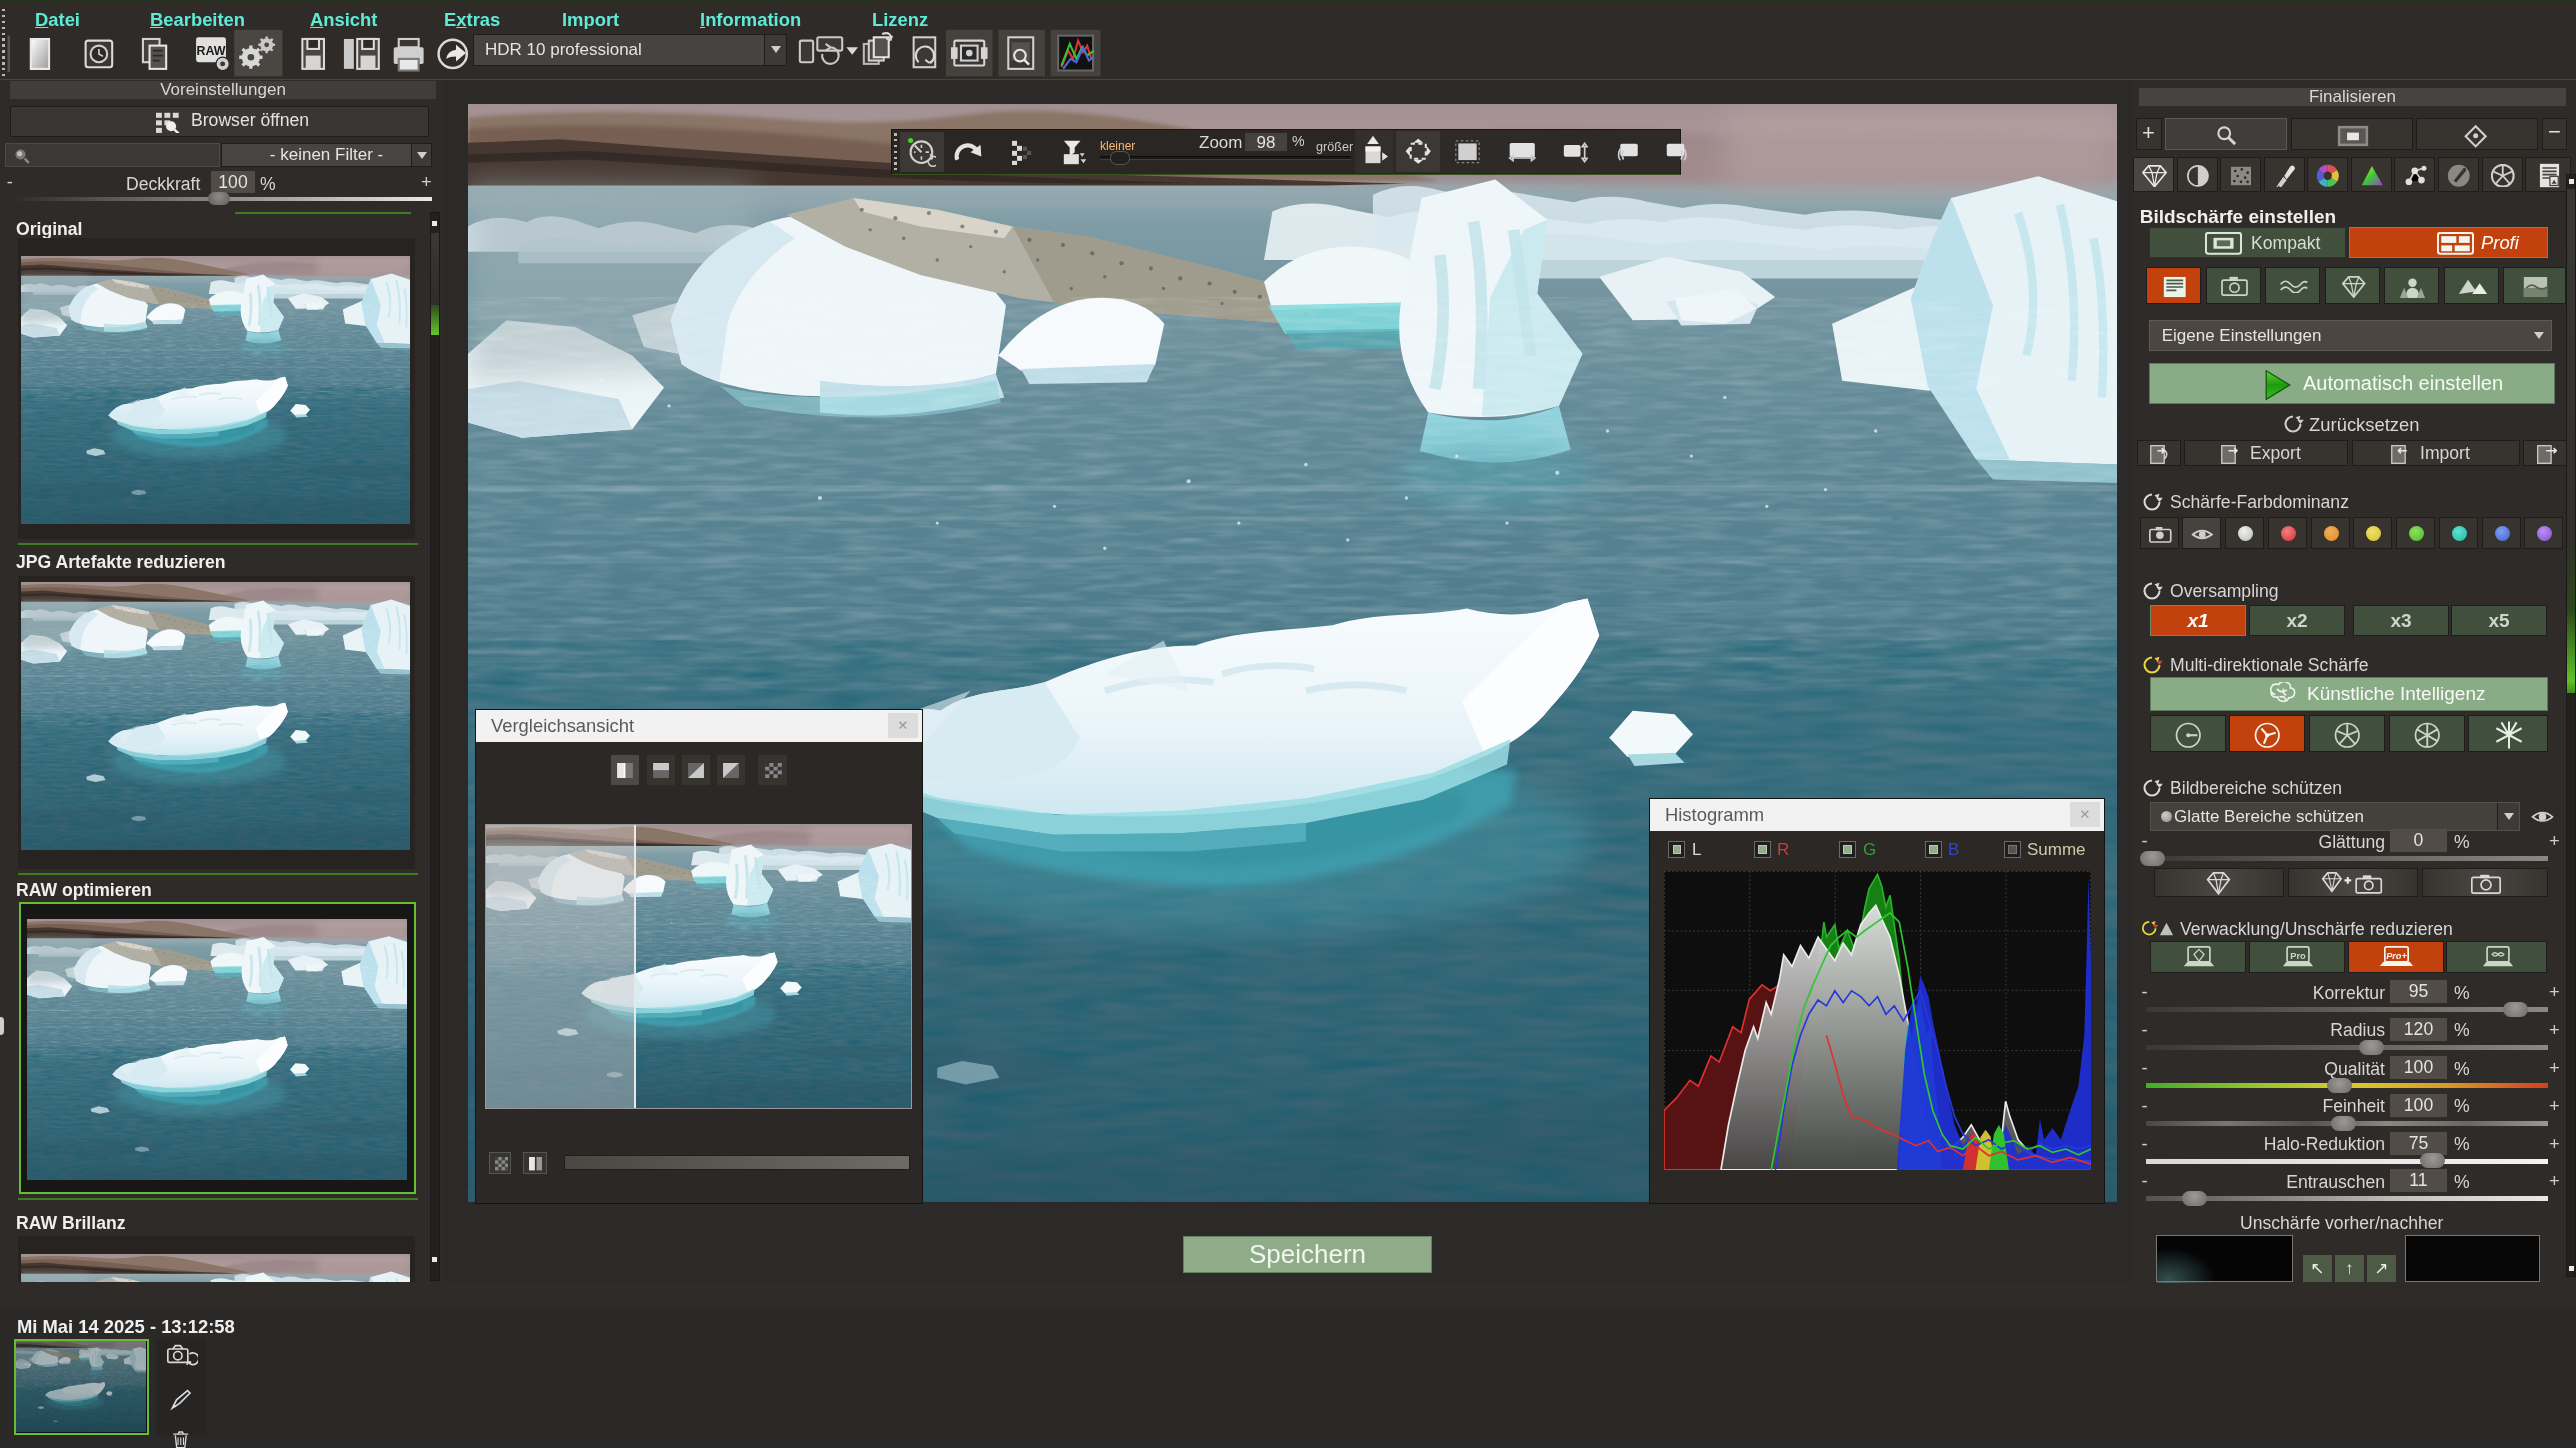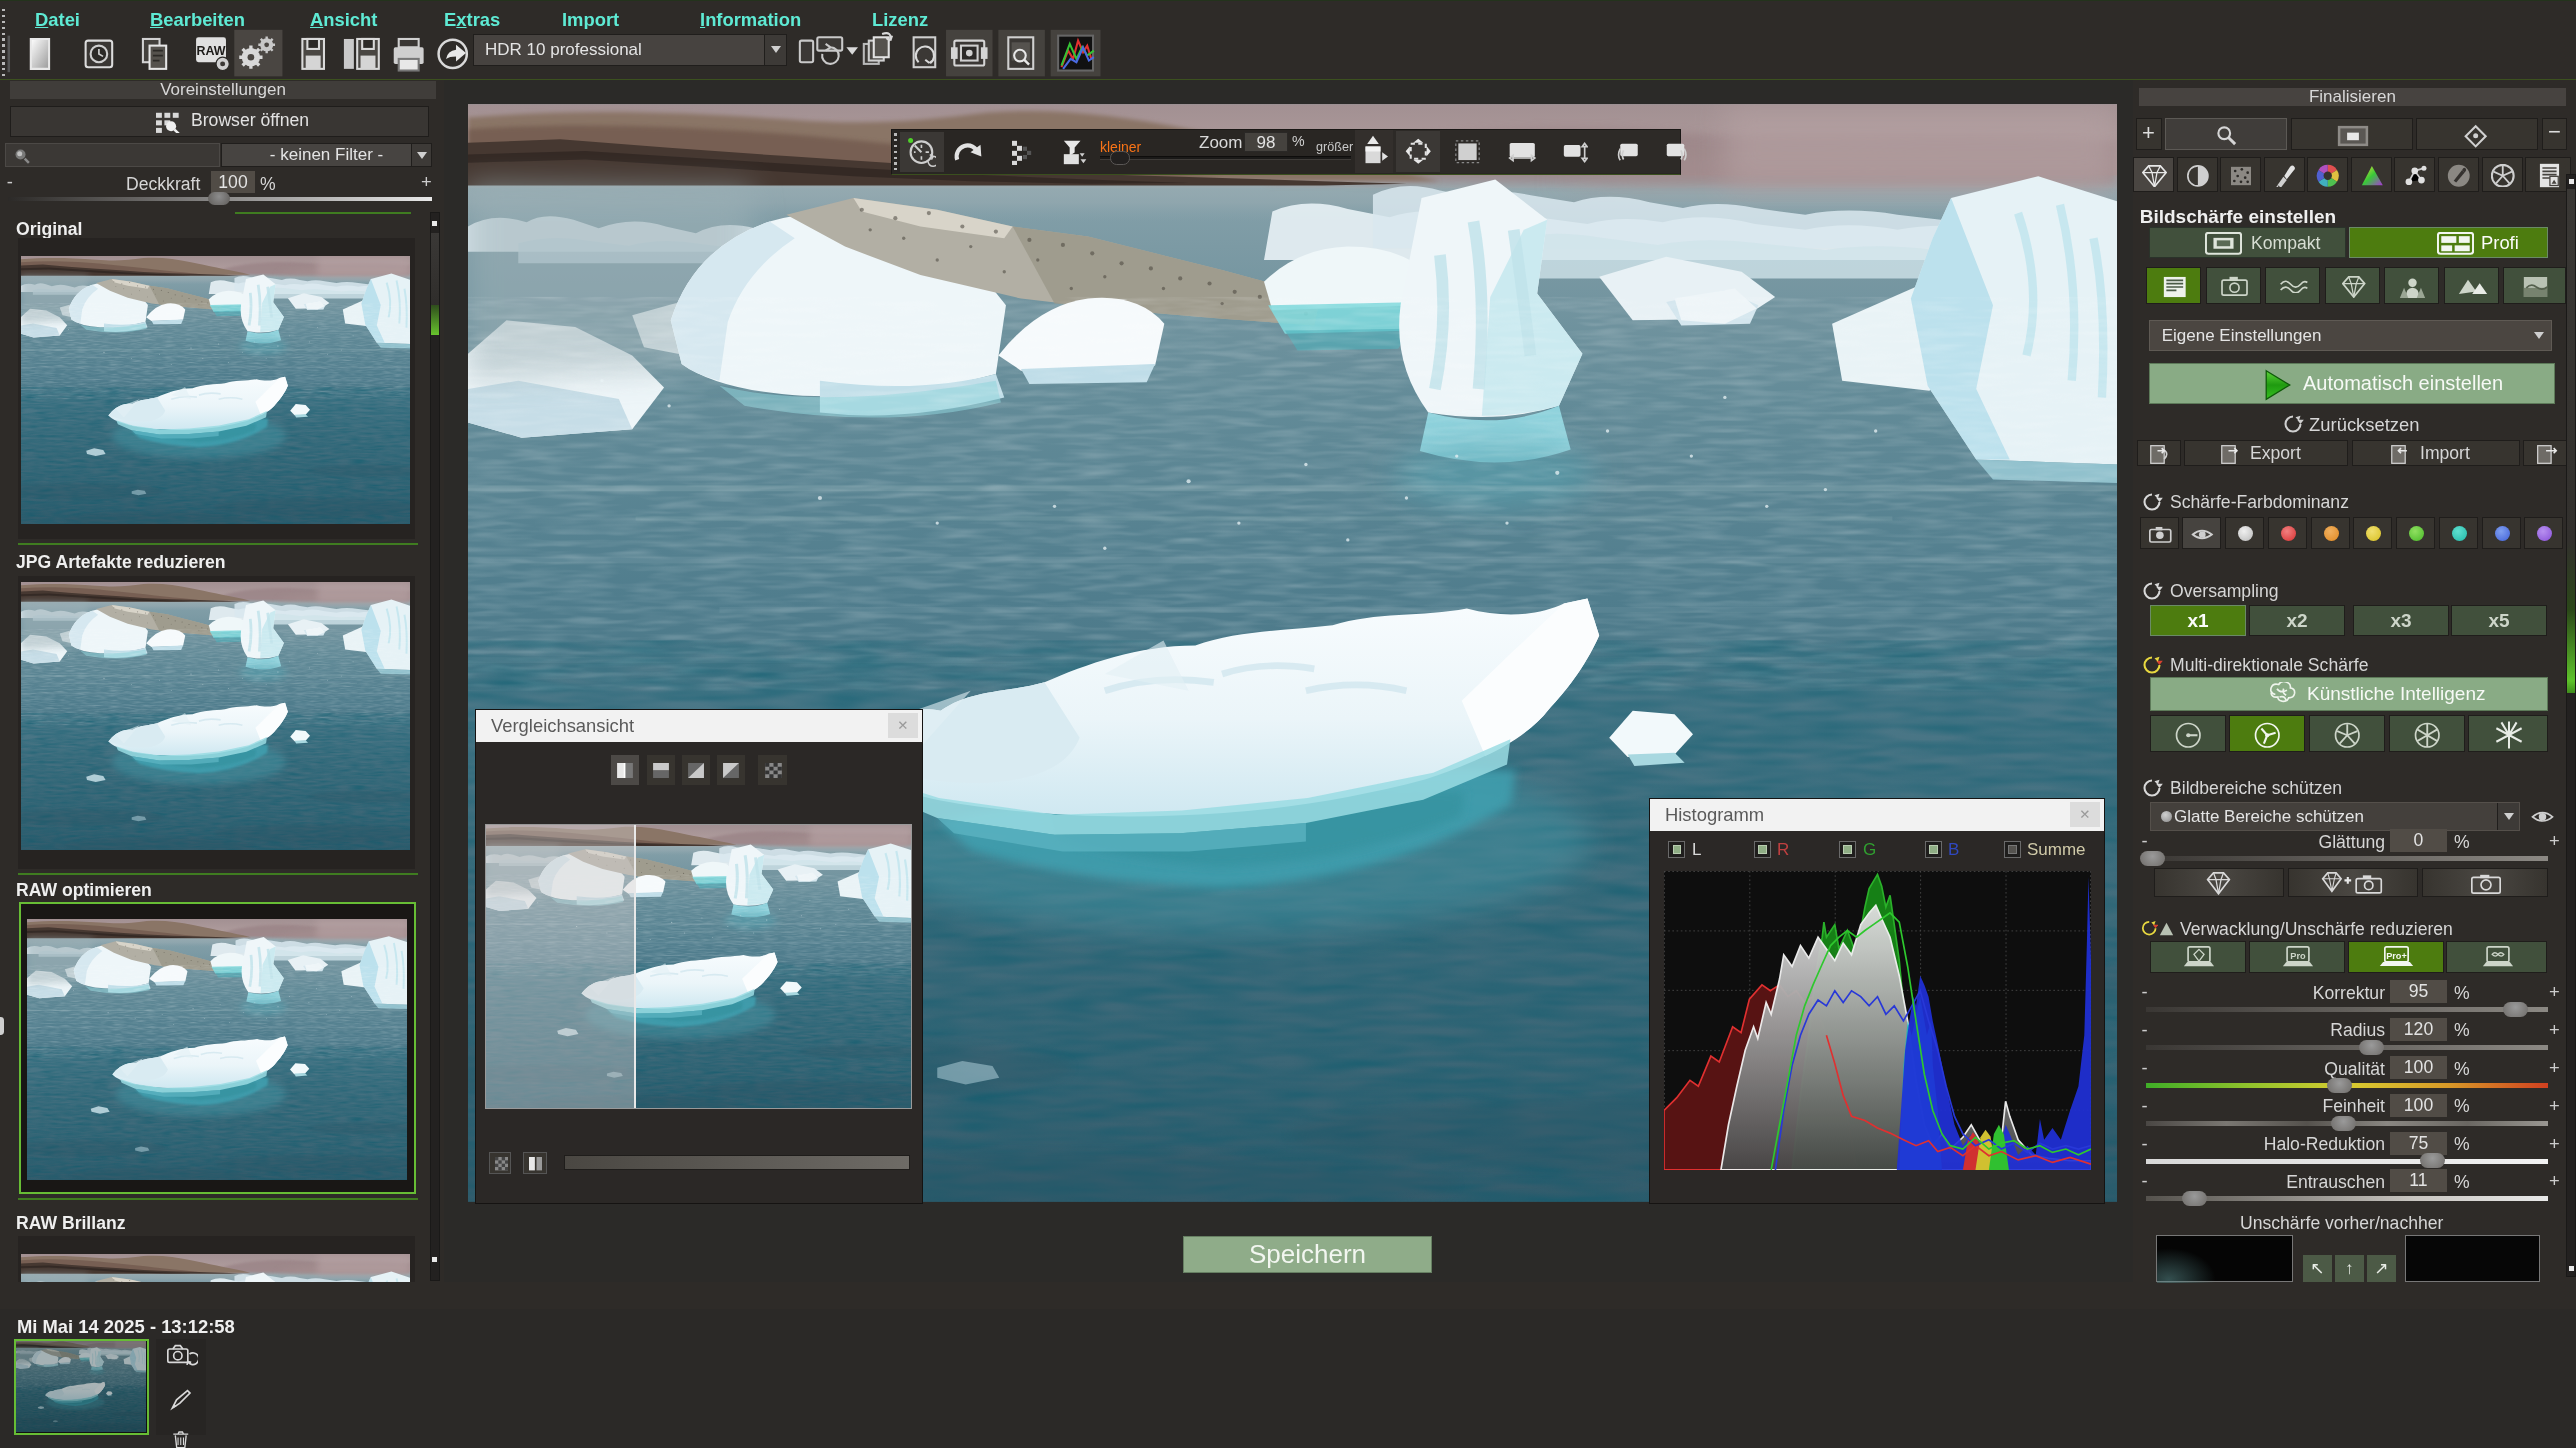--- a/index.html
+++ b/index.html
@@ -28,21 +28,21 @@
 #leftpanel { left:0; top:80px; width:444px; height:1202px; background:#2e2b28; }
 .hdrbar { position:absolute; background:#403d3a; color:#d8d8d8; font-size:17px;
   text-align:center; }
 .lbl { position:absolute; color:#efefef; font-size:17.6px; font-weight:bold; }
 .thumbbox { position:absolute; background:#262321; overflow:hidden; }
 .greenline { position:absolute; height:1.7px; background:#3f7c20; }
 
 
 #rightpanel { left:2133px; top:80px; width:443px; height:1202px; background:#2e2b28; }
 .rbtn { position:absolute; background:#37342f; border:0.8px solid #1f1d1b; }
-.sage { background:#4d7c0f; }
+.sage { background:#c2410c;font-style:italic; }
 .olive { background:#41503c; }
 .rlabel { position:absolute; color:#d6d6d6; font-size:17.6px; }
 .slider-lab { position:absolute; color:#d6d6d6; font-size:17.6px; text-align:right; }
 .valbox { position:absolute; background:#514c46; color:#e3e3e3; font-size:17.6px;
   text-align:center; }
 .strack { position:absolute; height:5px; background:linear-gradient(to right,#3a3734,#8c8984); }
 .shandle { position:absolute; width:25px; height:15px; border-radius:7.5px;
   background:radial-gradient(circle at 50% 35%,#9a9a9a,#6e6b68); top:-5px; }
 .pm { position:absolute; color:#cccccc; font-size:18.4px; }
 
@@ -447,21 +447,21 @@
             <rect x="14" y="8" width="5" height="5"></rect>
             <rect x="19" y="13" width="5" height="5"></rect>
             <rect x="14" y="18" width="5" height="5"></rect>
           </g>
         </svg>
       <svg class="abs" style="left:170px;top:10px;" width="27" height="25" viewBox="0 0 32 30">
           <path d="M2 1 h20 l-7 8 v6 l-6 4 v-10 z" fill="#e8e8e8"></path>
           <rect x="2" y="17" width="18" height="12" fill="#e0e0e0"></rect>
           <path d="M22 23 l7 0 -3.5 5 z M24 20 l-3 -4 6 0 z" fill="#cfcfcf"></path>
         </svg>
-      <span class="abs" style="left:208px;top:9px;font-size:14px;color:#f97316;">kleiner</span>
+      <span class="abs" style="left:208px;top:9px;font-size:12px;color:#fdba74;">kleiner</span>
       <div class="abs" style="left:208px;top:26px;width:251px;height:4.2px;background:#16514e;background:#1a1918;border-top:0.8px solid #0e0d0c;border-bottom:0.8px solid #3f3c39;"></div>
       <div class="abs" style="left:218px;top:21px;width:20px;height:14.2px;border-radius:6.7px;background:#232120;border:0.8px solid #5a5755;"></div>
       <span class="abs" style="left:307px;top:2.5px;font-size:17px;color:#d9d9d9;">Zoom</span>
       <div class="abs" style="left:352px;top:1.7px;width:44px;height:20px;background:#45423e;border:0.8px solid #2a2826;color:#e2e2e2;font-size:17px;text-align:center;line-height:19px;">98</div>
       <span class="abs" style="left:400px;top:2.5px;font-size:14.2px;color:#d0d0d0;">%</span>
       <span class="abs" style="left:424px;top:10px;font-size:12.6px;color:#c9c9c9;">größer</span>
       <div class="abs" style="left:463px;top:0px;width:38px;height:43px;background:#332f2c;">
         <svg class="abs" style="left:6.7px;top:4.2px;" width="27" height="35" viewBox="0 0 32 42">
             <path d="M6 12 L13 2 L20 12 z" fill="#e8e8e8"></path>
             <rect x="4" y="15" width="18" height="20" fill="#d9d9d9"></rect>

